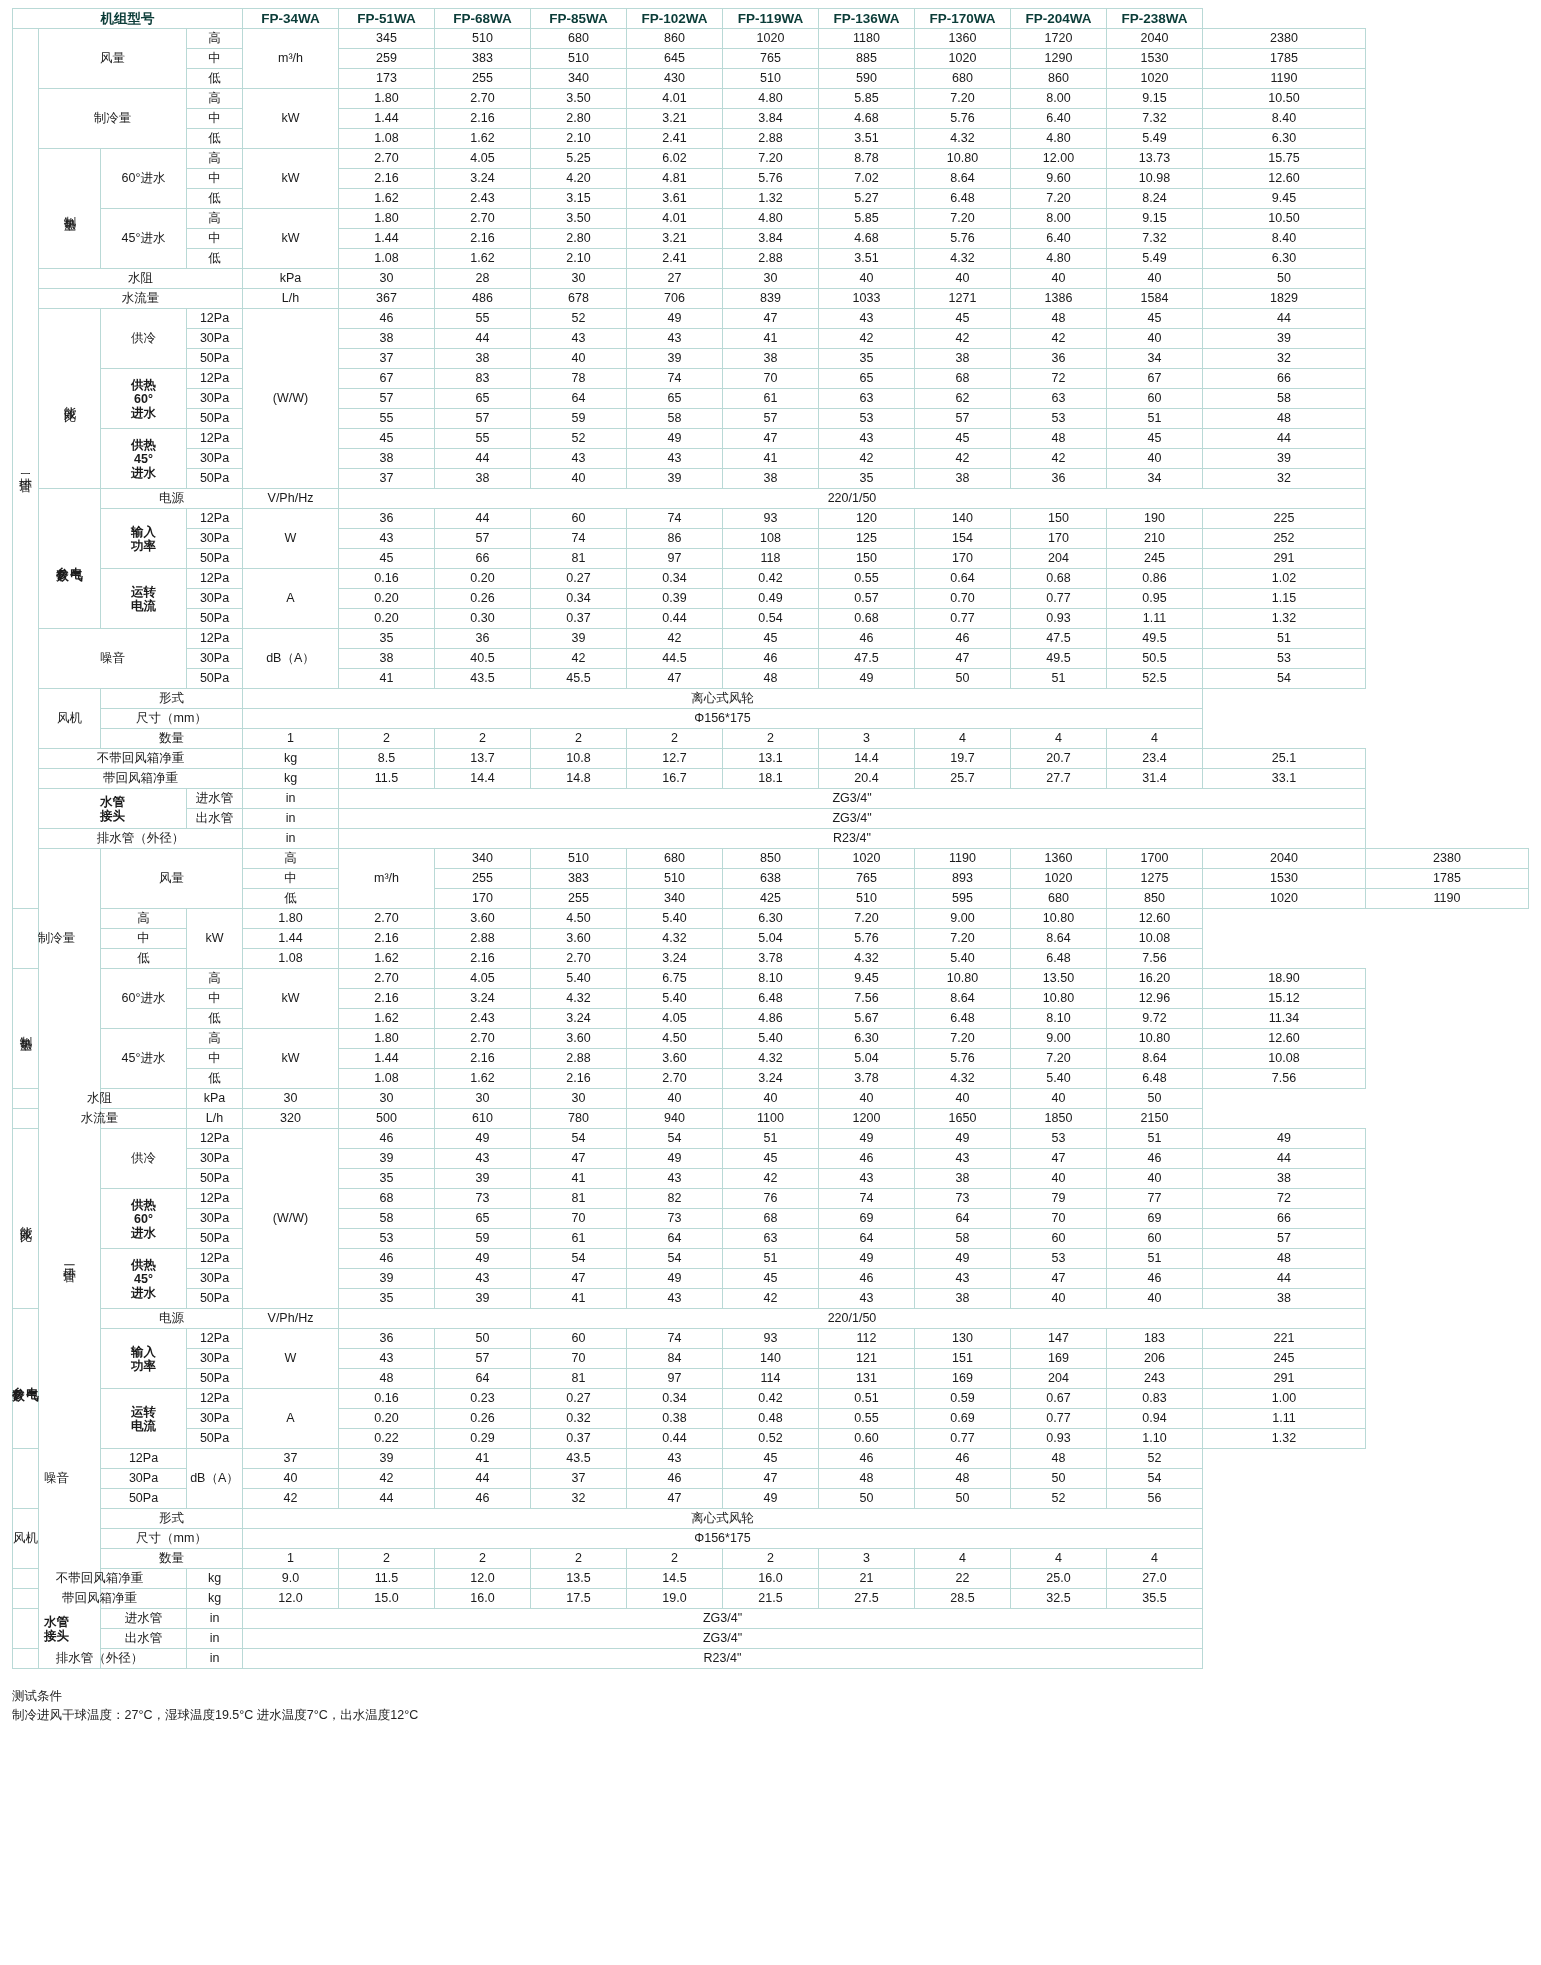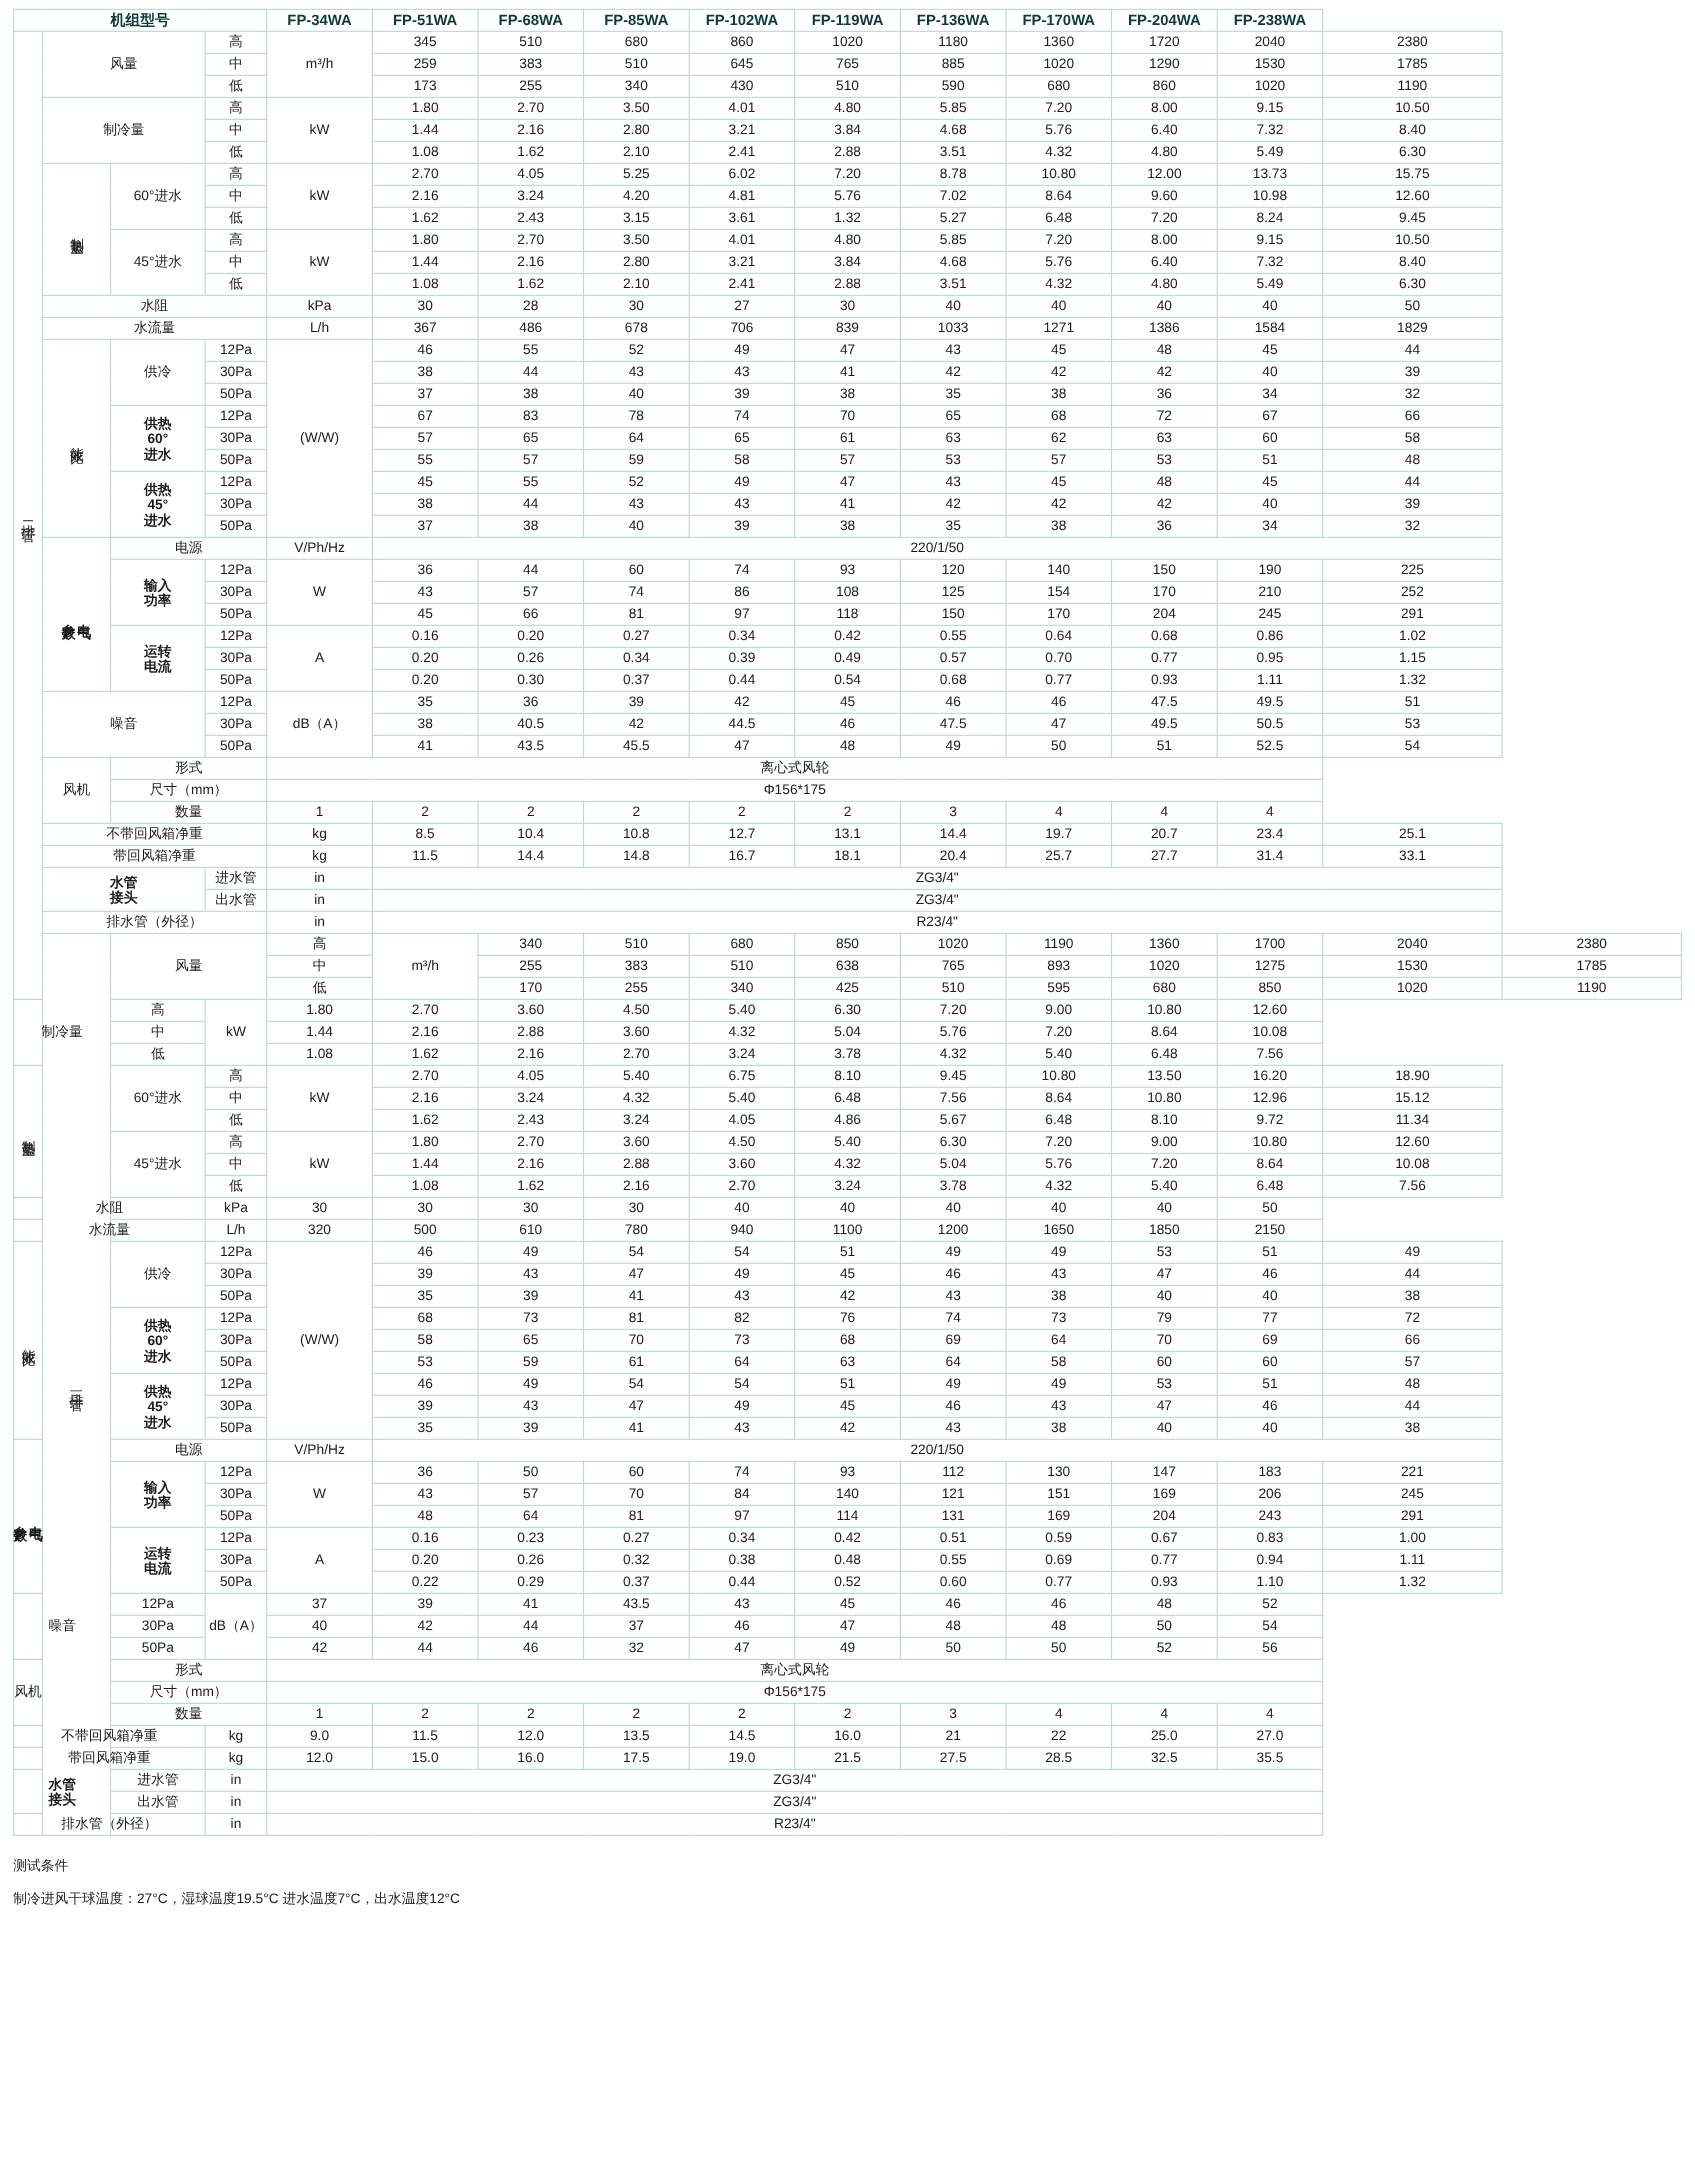--- a/index.html
+++ b/index.html
@@ -7,21 +7,21 @@
   #page{width:1312px;min-height:1965px;position:relative;box-sizing:border-box;padding:8px 12px 0 12px;}
   table.spec{border-collapse:collapse;table-layout:fixed;width:1517px;font-size:12.5px;}
   table.spec td{border:1px solid #b9d9d6;text-align:center;vertical-align:middle;padding:0;height:19px;line-height:15px;background:#ffffff;}
   .hdr{background:#9fd4ce;font-weight:bold;color:#0b3c38;height:26px;font-size:13.5px;}
   .lbl{background:#e8f4f3;}
   .side{background:#e8f4f3;writing-mode:vertical-rl;text-orientation:upright;letter-spacing:3px;font-size:13px;}
   .vert{writing-mode:vertical-rl;text-orientation:upright;letter-spacing:2px;}
   .num{background:#ffffff;}
   .wide{background:#ffffff;margin-top:24px;}
   .note{margin-top:18px;font-size:12.5px;line-height:19px;color:#222;}
-  .note .t{margin-bottom:11px;}
+  .note .t{margin-bottom:0;}
   .stack{display:block;line-height:14px;font-weight:bold;}
 </style>
 </head>
 <body>
 
 <div id="page">
 
 <table class="spec">
   <colgroup>
     <col style="width:26px">
@@ -535,21 +535,21 @@
           <td class="num">2</td>
           <td class="num">3</td>
           <td class="num">4</td>
           <td class="num">4</td>
           <td class="num">4</td>
         </tr>
         <tr>
           <td class="lbl" colspan="3">不带回风箱净重</td>
           <td class="lbl">kg</td>
           <td class="num">8.5</td>
-          <td class="num">10.4</td>
+          <td class="num">13.7</td>
           <td class="num">10.8</td>
           <td class="num">12.7</td>
           <td class="num">13.1</td>
           <td class="num">14.4</td>
           <td class="num">19.7</td>
           <td class="num">20.7</td>
           <td class="num">23.4</td>
           <td class="num">25.1</td>
         </tr>
         <tr>

